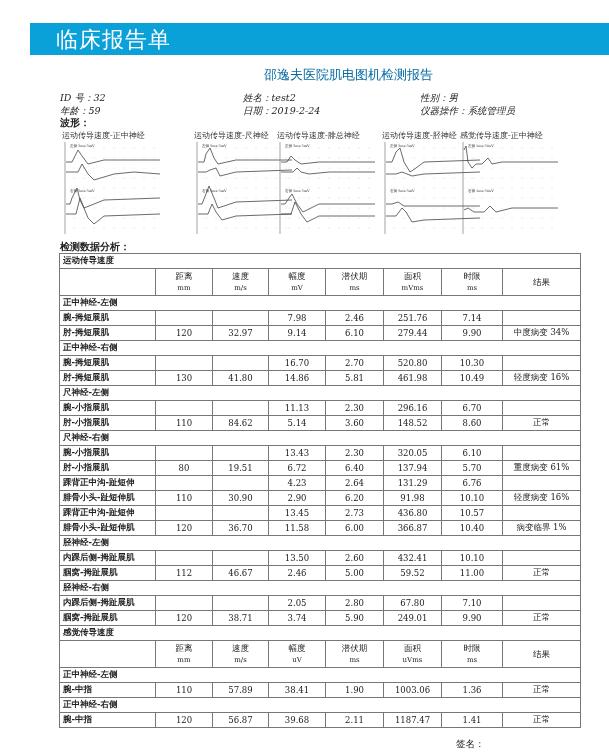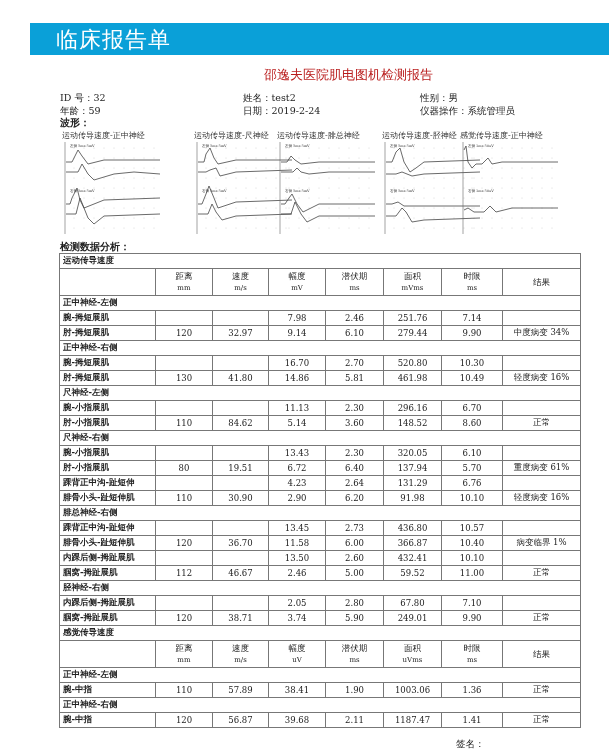--- a/index.html
+++ b/index.html
@@ -1,20 +1,20 @@
 <!DOCTYPE html>
 <html><head>
 <meta charset="utf-8">
 <style>
   html, body { margin: 0; padding: 0; background: #ffffff; }
   body { width: 609px; height: 756px; position: relative; overflow: hidden; font-family: "DejaVu Serif", "Liberation Serif", serif; color: #222; }
   .header-bar { position: absolute; left: 30px; top: 23px; width: 579px; height: 32px; background: #0aa0d8; }
   .header-title { position: absolute; left: 26px; top: 2px; font-family: Liberation Serif, serif; font-size: 22px; color: #ffffff; letter-spacing: 1px; }
-  .report-title { position: absolute; left: 0; width: 609px; top: 66px; text-align: center; font-size: 13px; color: #b91c1c; padding-left: 88px; box-sizing: border-box; }
-  .info { position: absolute; font-size: 9.5px; color: #222; white-space: nowrap; }
+  .report-title { position: absolute; left: 0; width: 609px; top: 66px; text-align: center; font-size: 13px; color: #0369a1; padding-left: 88px; box-sizing: border-box; }
+  .info { position: absolute; font-size: 9.5px; color: #222; white-space: nowrap; font-style: italic; }
   .section-label { position: absolute; font-size: 10px; font-weight: bold; font-family: "DejaVu Sans", "Liberation Sans", sans-serif; }
   .wave-panel { position: absolute; top: 130px; width: 100px; height: 104px; }
   .wave-label { position: absolute; top: 0; left: 0; font-size: 8px; white-space: nowrap; color: #333; }
   .wave-svg { position: absolute; top: 12px; left: 2px; }
   table.data { position: absolute; left: 59px; top: 253px; width: 521px; border-collapse: collapse; font-size: 8.5px; table-layout: fixed; }
   table.data td { border: 1px solid #777; height: 14px; padding: 0 3px; text-align: center; white-space: nowrap; overflow: hidden; }
   table.data td.left { text-align: left; font-weight: bold; }
   table.data tr.hdr td { height: 26px; line-height: 12px; }
   table.data tr.hdr td .unit { font-size: 7px; display: block; }
   .sign { position: absolute; left: 456px; top: 738px; font-size: 9.5px; }
@@ -636,41 +636,41 @@
         <td class="left">腓骨小头-趾短伸肌</td>
         <td class="">110</td>
         <td class="">30.90</td>
         <td class="">2.90</td>
         <td class="">6.20</td>
         <td class="">91.98</td>
         <td class="">10.10</td>
         <td class="">轻度病变 16%</td>
       </tr>
       <tr>
-        <td class="left" colspan="8">腓总神经-右侧</td>
-      </tr>
-      <tr>
         <td class="left">踝背正中沟-趾短伸</td>
         <td class=""></td>
         <td class=""></td>
         <td class="">13.45</td>
         <td class="">2.73</td>
         <td class="">436.80</td>
         <td class="">10.57</td>
         <td class=""></td>
       </tr>
       <tr>
         <td class="left">腓骨小头-趾短伸肌</td>
         <td class="">120</td>
         <td class="">36.70</td>
         <td class="">11.58</td>
         <td class="">6.00</td>
         <td class="">366.87</td>
         <td class="">10.40</td>
         <td class="">病变临界 1%</td>
+      </tr>
+      <tr>
+        <td class="left" colspan="8">胫神经-左侧</td>
       </tr>
       <tr>
         <td class="left">内踝后侧-拇趾展肌</td>
         <td class=""></td>
         <td class=""></td>
         <td class="">13.50</td>
         <td class="">2.60</td>
         <td class="">432.41</td>
         <td class="">10.10</td>
         <td class=""></td>

